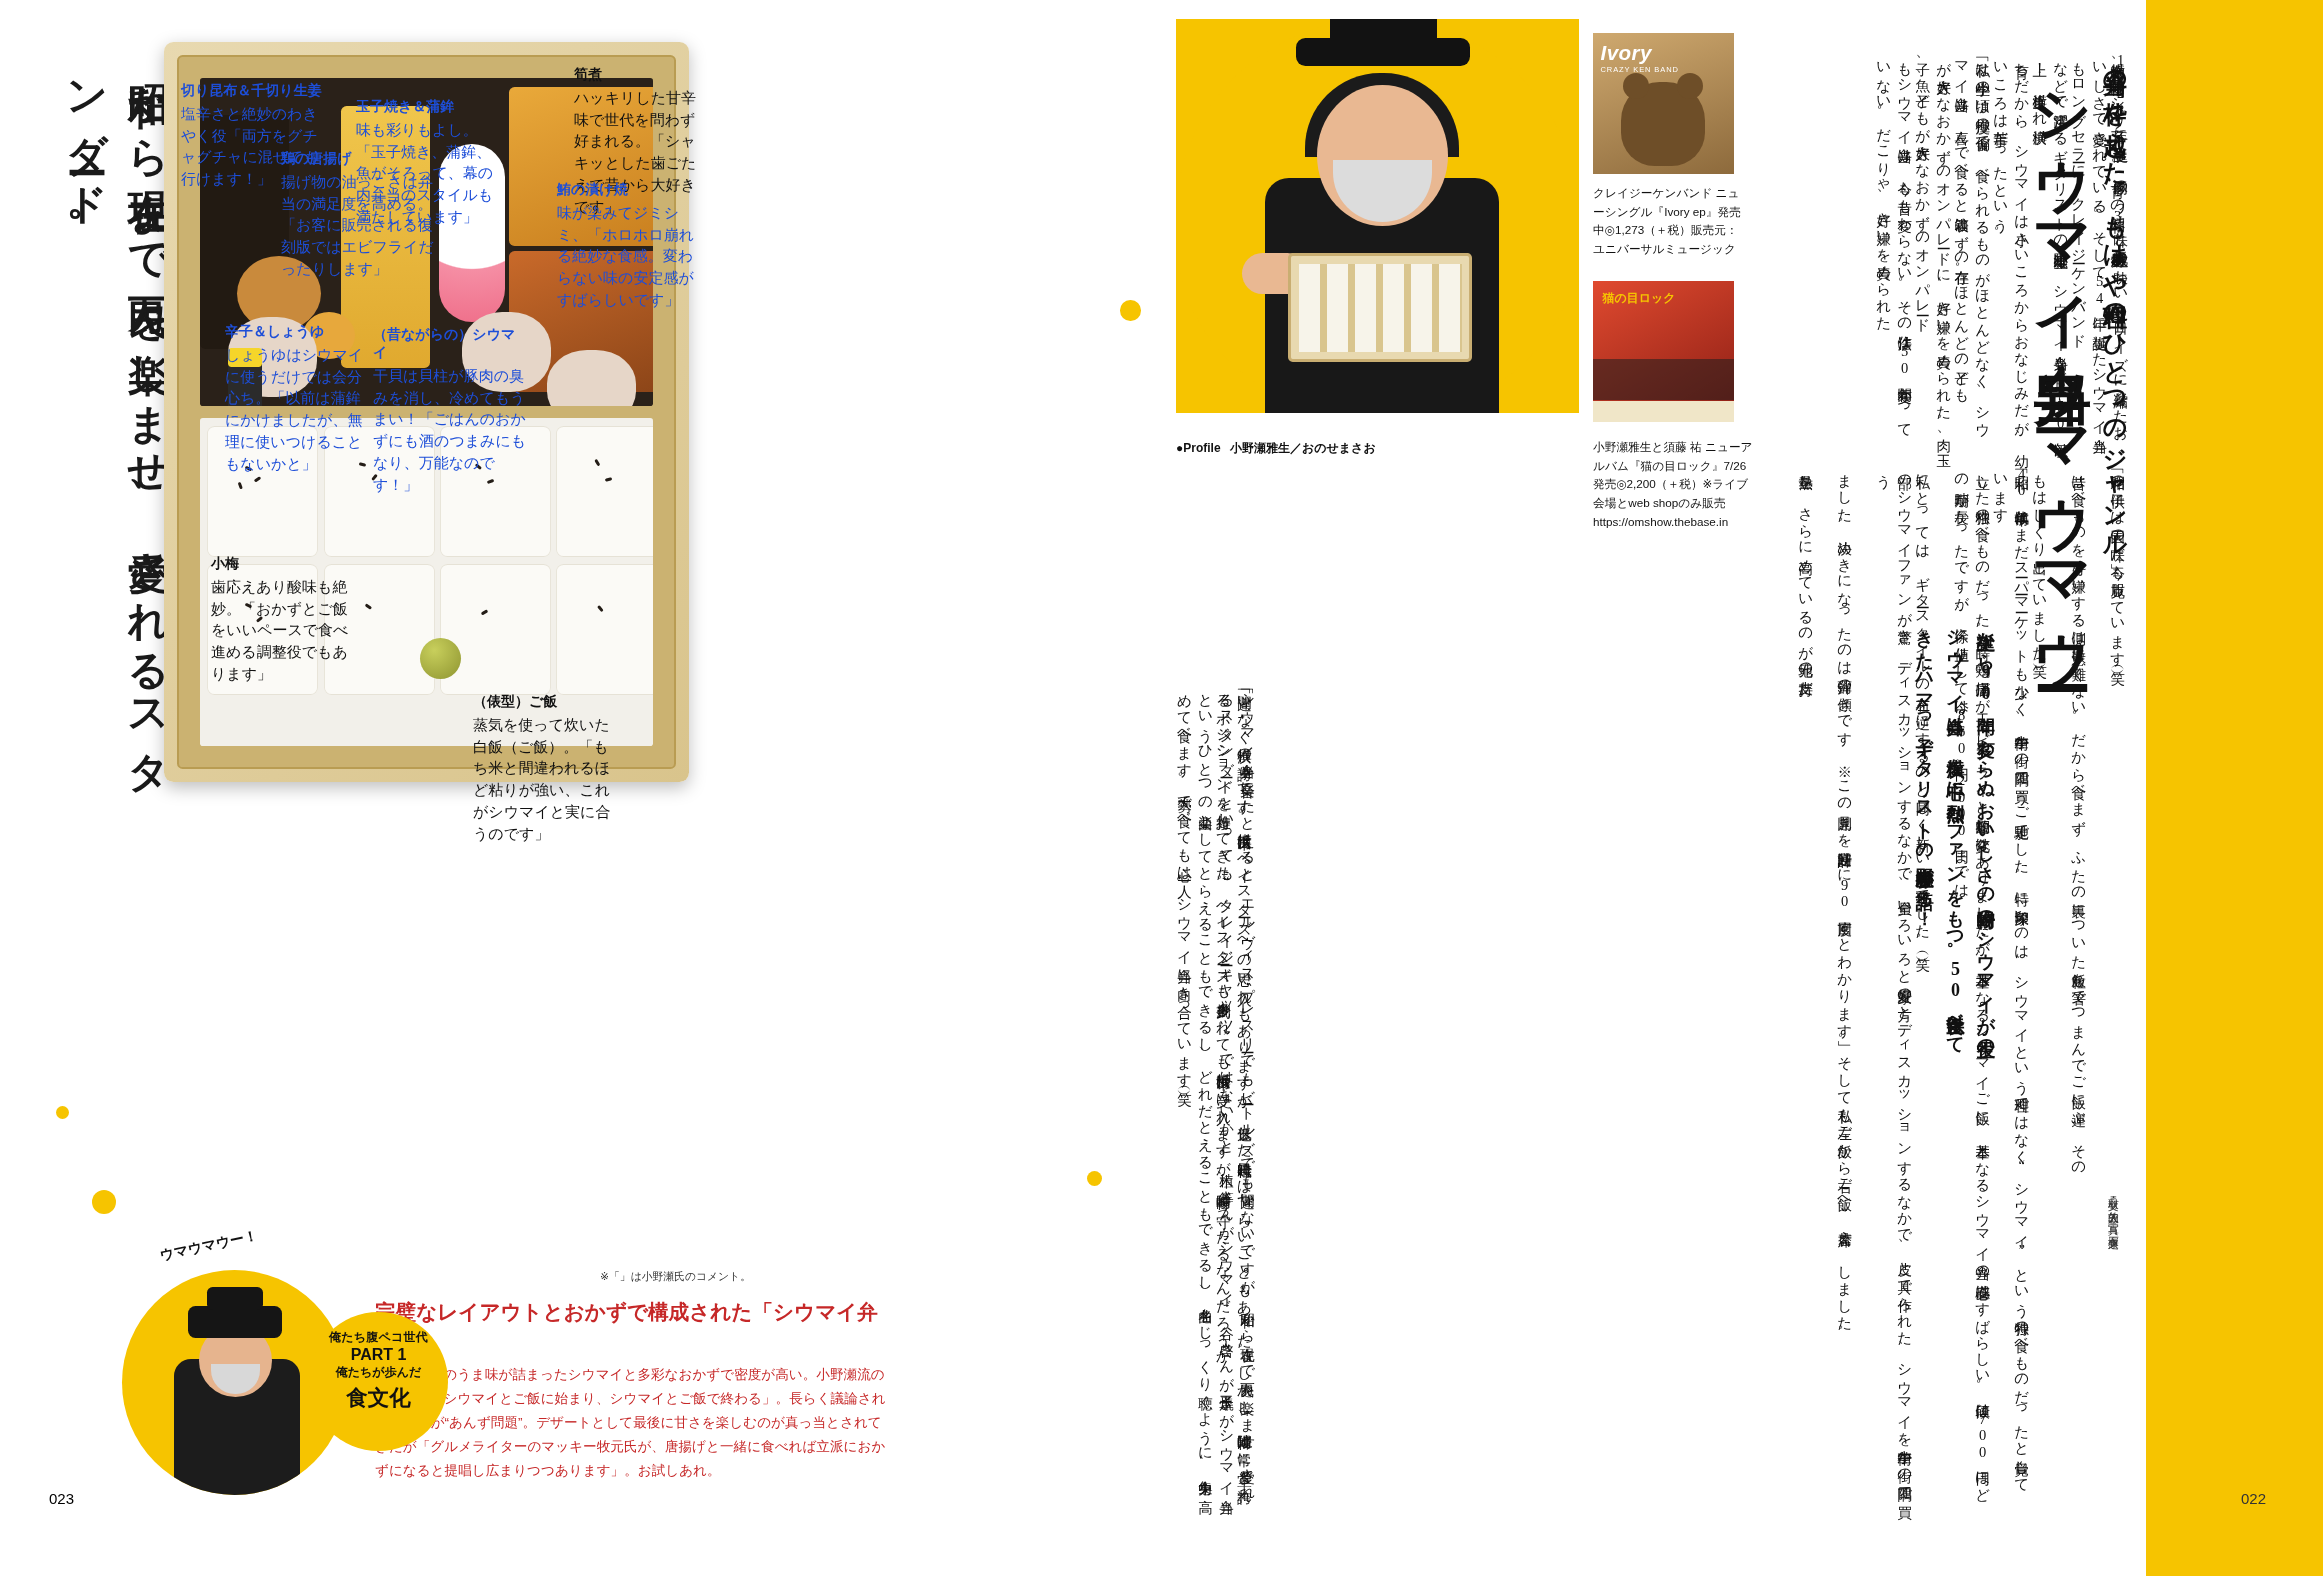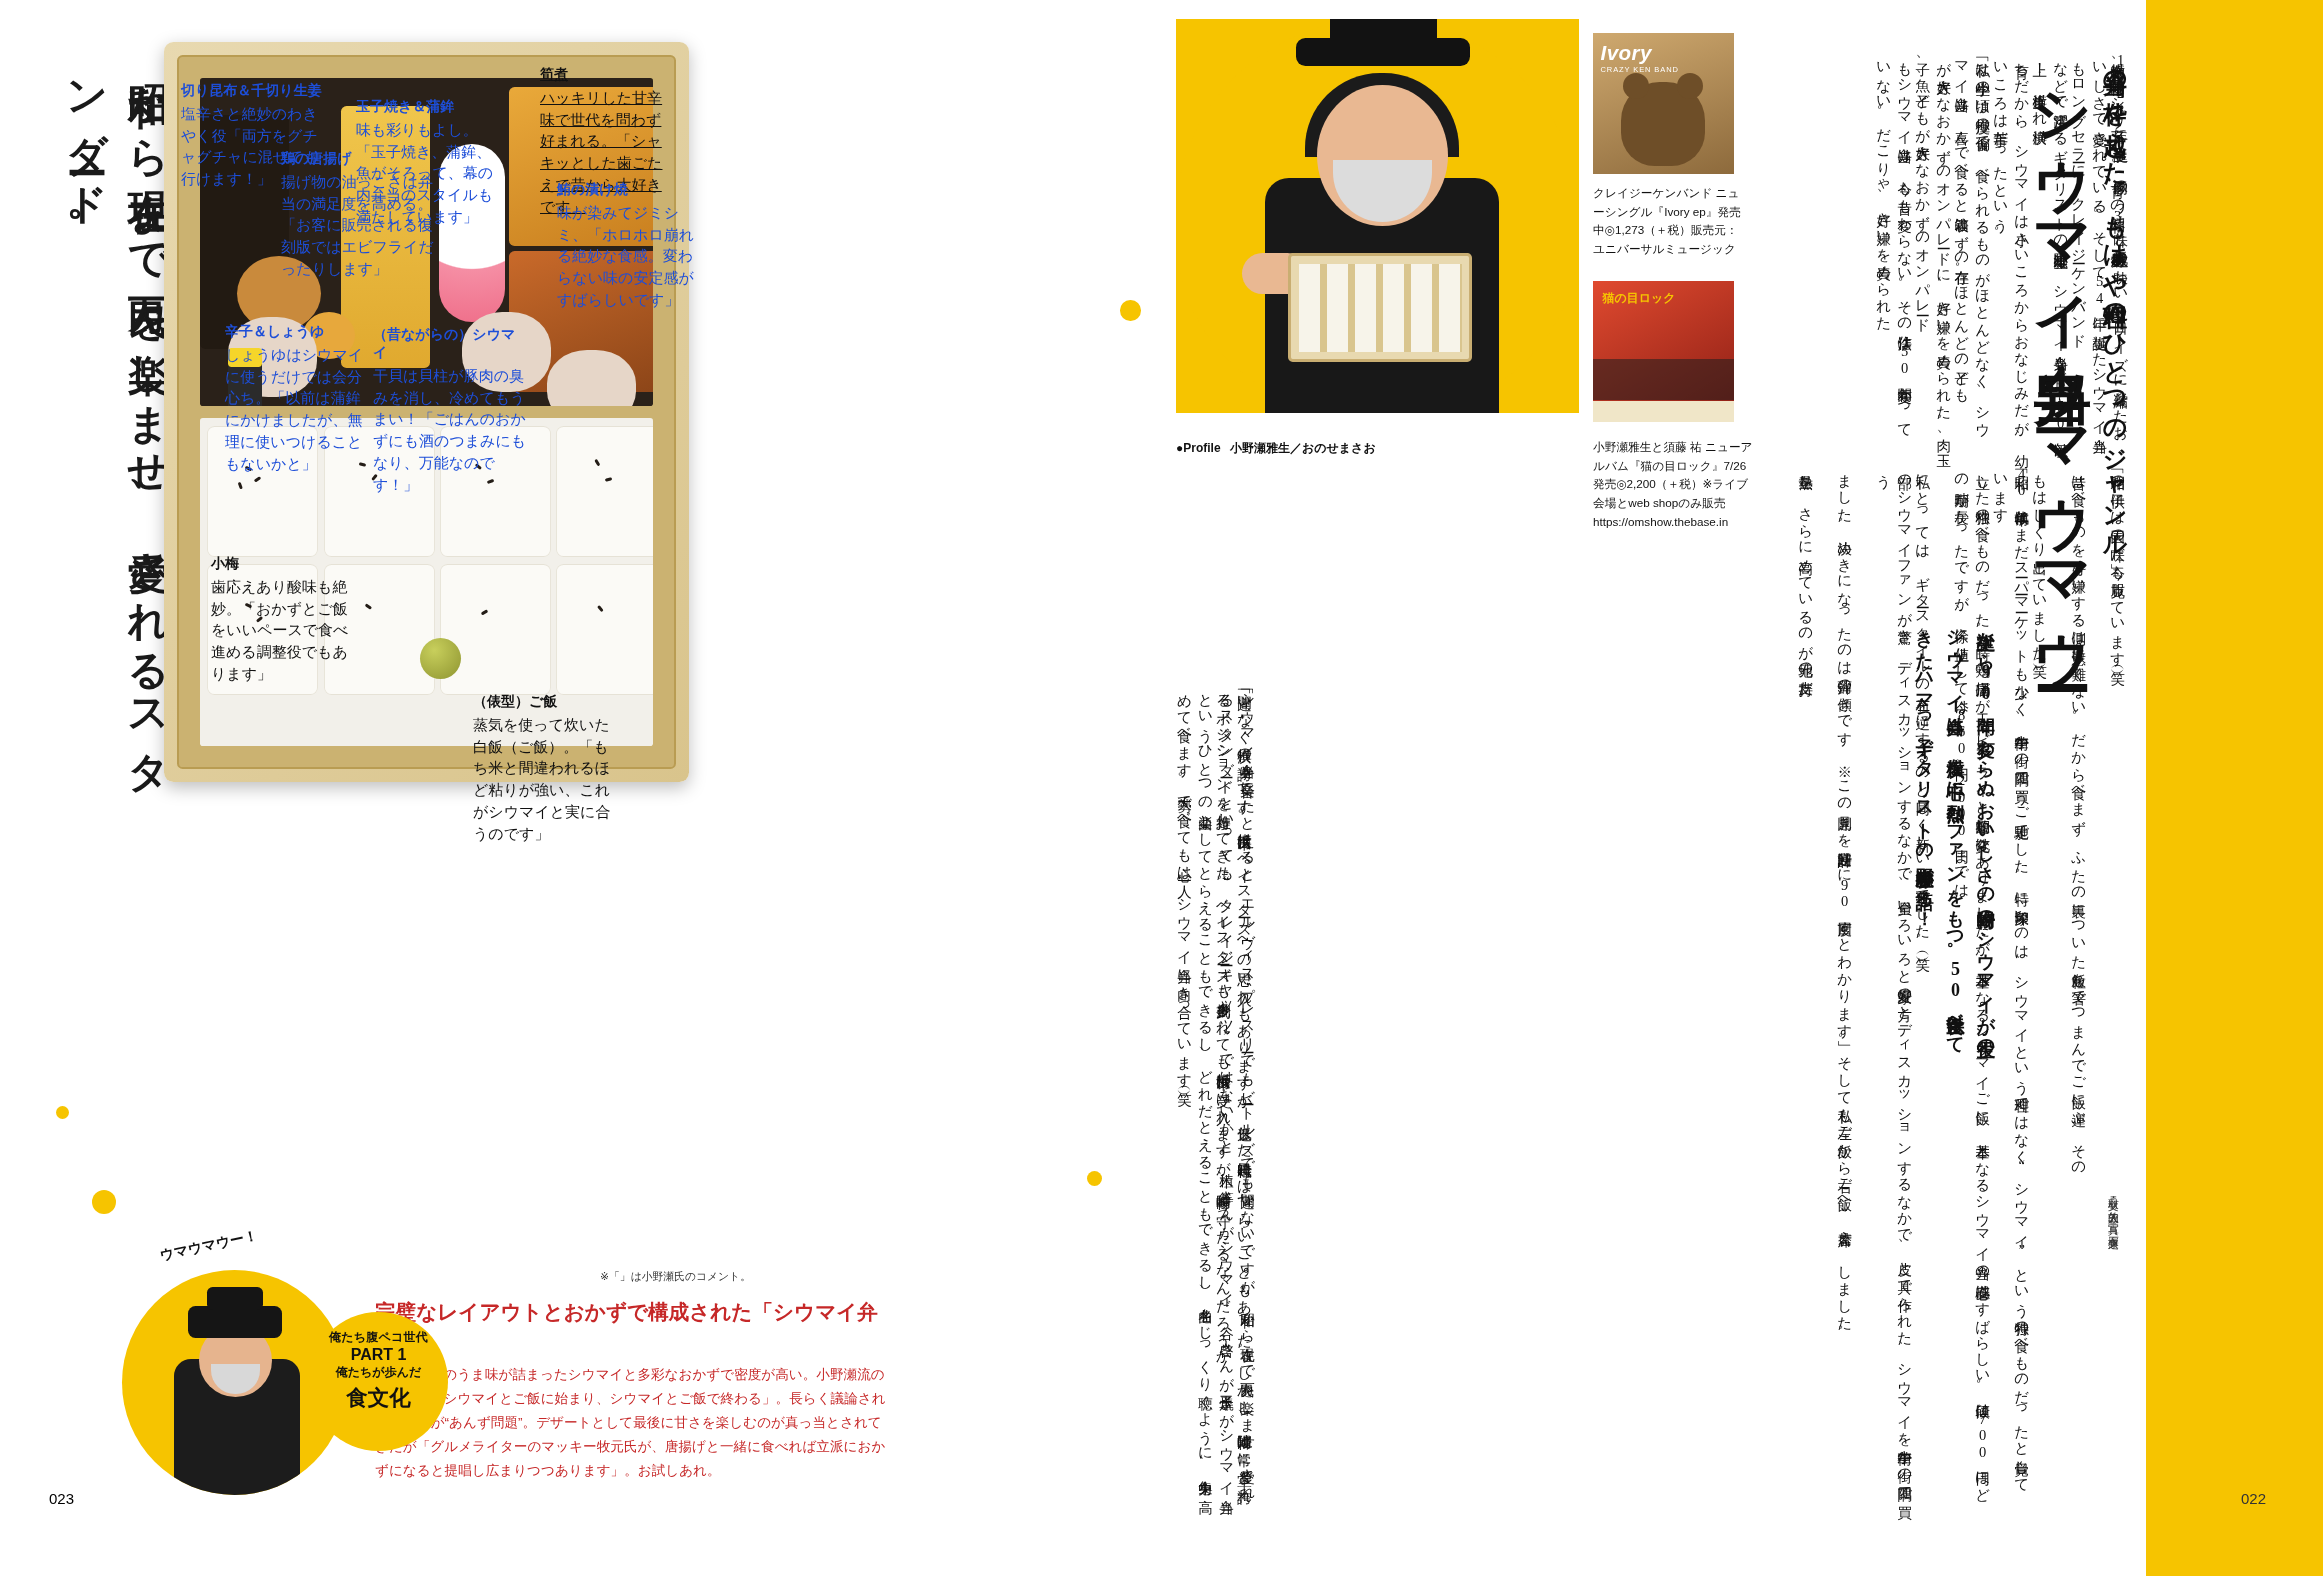--- a/index.html
+++ b/index.html
@@ -291,21 +291,21 @@
   <div class="callout white" style="left:181px;top:82px;width:141px;">
     <div class="ttl">切り昆布＆千切り生姜</div>
     <div class="txt">塩辛さと絶妙のわきやく役「両方をグチャグチャに混ぜても行けます！」</div>
   </div>
 
   <div class="callout white" style="left:356px;top:98px;width:150px;">
     <div class="ttl">玉子焼き＆蒲鉾</div>
     <div class="txt">味も彩りもよし。「玉子焼き、蒲鉾、魚がそろって、幕の内弁当のスタイルも満たしています」</div>
   </div>
 
-  <div class="callout" style="left:540px;top:66px;width:131px;text-decoration:underline;">
+  <div class="callout" style="left:574px;top:66px;width:131px;">
     <div class="ttl">筍煮</div>
     <div class="txt">ハッキリした甘辛味で世代を問わず好まれる。「シャキッとした歯ごたえで昔から大好きです」</div>
   </div>
 
   <div class="callout white" style="left:281px;top:150px;width:155px;">
     <div class="ttl">鶏の唐揚げ</div>
     <div class="txt">揚げ物の油っこさは弁当の満足度を高める。「お客に販売される復刻版ではエビフライだったりします」</div>
   </div>
 
   <div class="callout white" style="left:557px;top:181px;width:145px;">

